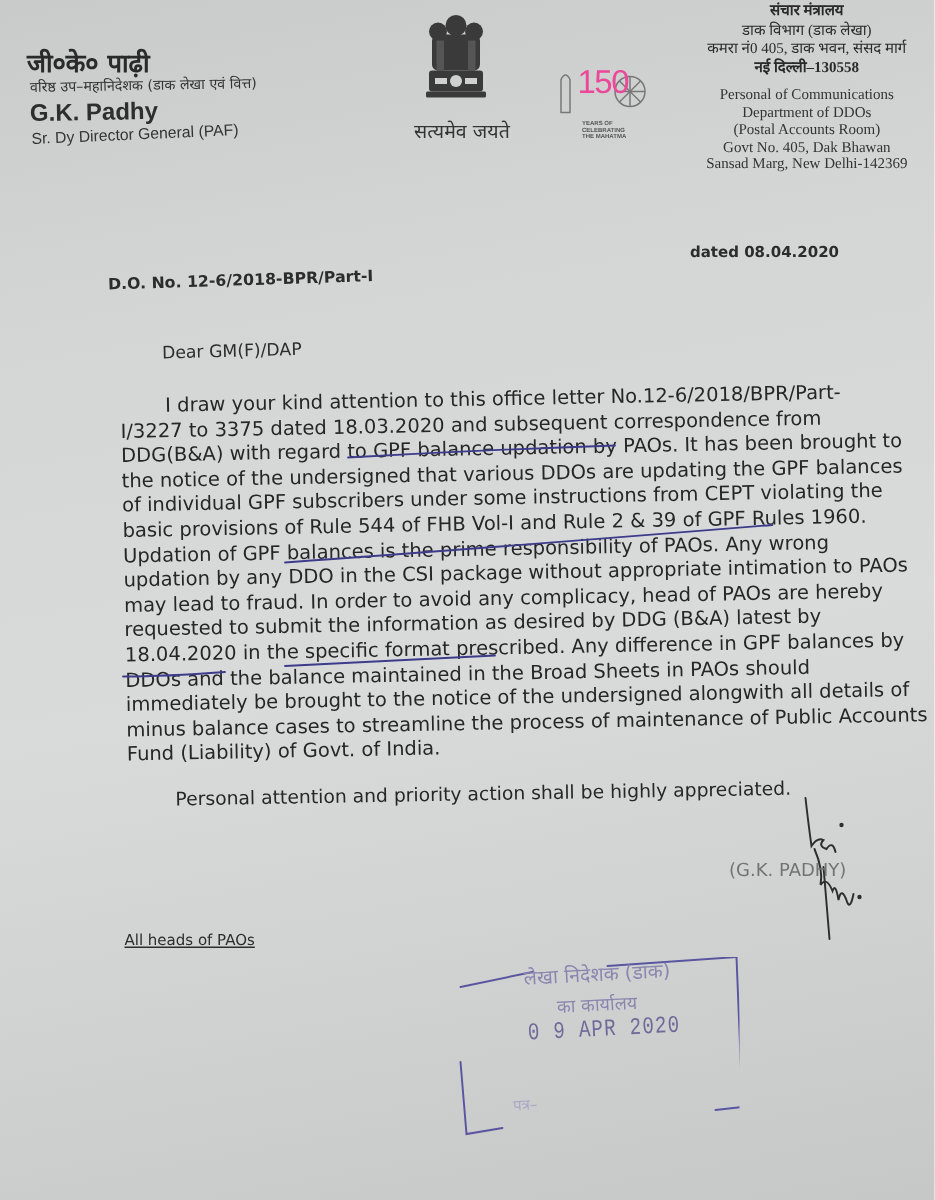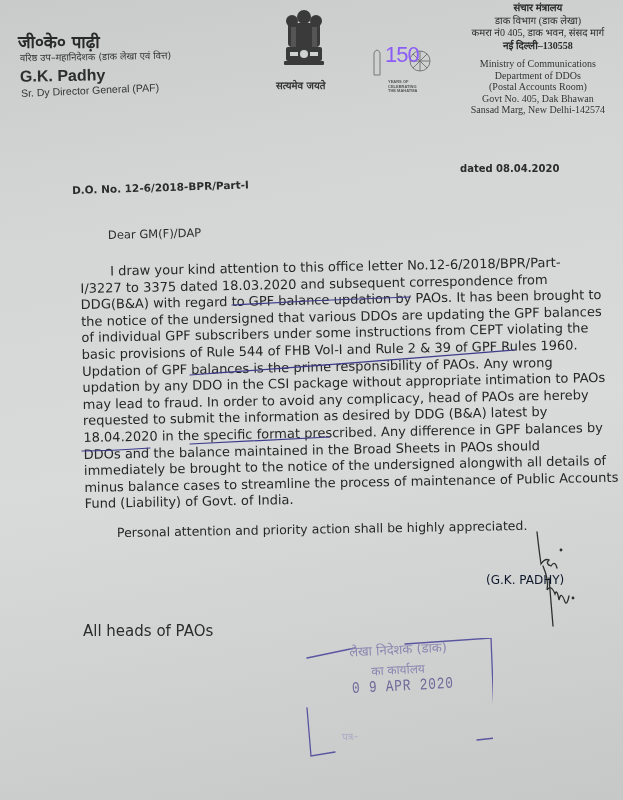--- a/index.html
+++ b/index.html
@@ -12,25 +12,25 @@
     .abs { position: absolute; }
 
     
     .hi-name { left: 18px; top: 30px; font-size: 17px; font-weight: bold; color: #2a2a2a; }
     .hi-desig { left: 20px; top: 50px; font-size: 9.5px; color: #333; transform: rotate(-1deg); }
     .en-name { left: 20px; top: 67px; font-size: 16px; font-weight: bold; color: #2e2e2e; font-family: "Liberation Sans", sans-serif; transform: rotate(-1deg); }
     .en-desig { left: 21px; top: 87px; font-size: 10.5px; color: #333; font-family: "Liberation Sans", sans-serif; transform: rotate(-2.5deg); transform-origin: left; }
 
     
     .emblem { left: 282px; top: 5px; width: 44px; height: 68px; }
-    .motto { left: 276px; top: 78px; font-size: 10px; color: #333; font-weight: bold; }
+    .motto { left: 276px; top: 78px; font-size: 13px; color: #333; }
 
     
     .logo150 { left: 372px; top: 45px; width: 60px; height: 40px; }
-    .logo150-num { left: 385px; top: 42px; font-size: 22px; color: #8b5cf6; font-family: "Liberation Sans", sans-serif; letter-spacing: -1px; }
+    .logo150-num { left: 385px; top: 42px; font-size: 22px; color: #ec4899; font-family: "Liberation Sans", sans-serif; letter-spacing: -1px; }
     .logo150-sub { left: 388px; top: 80px; font-size: 4px; line-height: 4.5px; color: #555; font-family: "Liberation Sans", sans-serif; font-weight: bold; }
 
     
     .right-block { right: 18px; top: 2px; text-align: center; font-family: Liberation Serif, serif; color: #2a2a2a; }
     .rh-line { font-size: 10px; line-height: 12.5px; }
     .rh-line.b { font-weight: bold; }
     .rh-gap { height: 6px; }
     .re-line { font-size: 10px; line-height: 11.5px; color: #333; }
 
     
@@ -38,24 +38,24 @@
     .do-no { left: 72px; top: 184px; font-size: 10.5px; font-weight: bold; color: #2c2c2c; transform: rotate(-1.8deg); transform-origin: left; }
     .salute { left: 108px; top: 228px; font-size: 11.5px; color: #2c2c2c; transform: rotate(-1.5deg); transform-origin: left; }
 
     
     .body-text { left: 80px; top: 264px; width: 528px; font-family: "DejaVu Sans", sans-serif; font-size: 13px; line-height: 16.6px; color: #262626; transform: rotate(-1.1deg); transform-origin: left top; }
     .body-line { display: flex; justify-content: space-between; white-space: nowrap; }
     .body-line.last { justify-content: flex-start; }
     .body-line.indent { padding-left: 30px; }
 
     .closing { left: 117px; top: 525px; font-size: 12.5px; color: #262626; transform: rotate(-1deg); transform-origin: left; }
-    .sig-name { left: 486px; top: 573px; font-size: 12px; color: #0f172a; }
+    .sig-name { left: 486px; top: 573px; font-size: 12px; color: #737373; }
     .signature { left: 515px; top: 530px; width: 90px; height: 100px; }
 
-    .recipient { left: 83px; top: 622px; font-size: 15px; color: #2c2c2c; }
+    .recipient { left: 83px; top: 622px; font-size: 10px; color: #2c2c2c; text-decoration: underline; }
 
     
     .stamp { left: 305px; top: 638px; width: 188px; height: 122px; }
     .stamp-t1 { left: 318px; top: 640px; width: 160px; text-align: center; font-size: 13px; color: #8a86b0; transform: rotate(-3deg); }
     .stamp-t2 { left: 318px; top: 661px; width: 160px; text-align: center; font-size: 12px; color: #8a86b0; transform: rotate(-3deg); }
     .stamp-date { left: 352px; top: 680px; font-size: 16px; color: #6e6a9a; font-family: "Liberation Mono", monospace; letter-spacing: 1px; transform: rotate(-3deg) scaleX(0.8); transform-origin: left; }
     .stamp-t3 { left: 342px; top: 729px; font-size: 10px; color: #aaa7c4; transform: rotate(-4deg); }
   </style>
 </head>
 <body>
@@ -100,25 +100,25 @@
   <div>CELEBRATING</div>
   <div>THE MAHATMA</div>
 </div>
 
 <div class="abs right-block">
   <div class="rh-line b">संचार मंत्रालय</div>
   <div class="rh-line">डाक विभाग (डाक लेखा)</div>
   <div class="rh-line">कमरा नं0 405, डाक भवन, संसद मार्ग</div>
   <div class="rh-line b">नई दिल्ली–130558</div>
   <div class="rh-gap"></div>
-  <div class="re-line">Ministry of Communications</div>
+  <div class="re-line">Personal of Communications</div>
   <div class="re-line">Department of DDOs</div>
   <div class="re-line">(Postal Accounts Room)</div>
   <div class="re-line">Govt No. 405, Dak Bhawan</div>
-  <div class="re-line">Sansad Marg, New Delhi-142574</div>
+  <div class="re-line">Sansad Marg, New Delhi-142369</div>
 </div>
 
 <div class="abs dated">dated 08.04.2020</div>
 <div class="abs do-no">D.O. No. 12-6/2018-BPR/Part-I</div>
 <div class="abs salute">Dear GM(F)/DAP</div>
 
 <div class="abs body-text">
   <div class="body-line indent">I draw your kind attention to this office letter No.12-6/2018/BPR/Part-</div>
   <div class="body-line">I/3227 to 3375 dated 18.03.2020 and subsequent correspondence from</div>
   <div class="body-line">DDG(B&amp;A) with regard to GPF balance updation by PAOs. It has been brought to</div>

